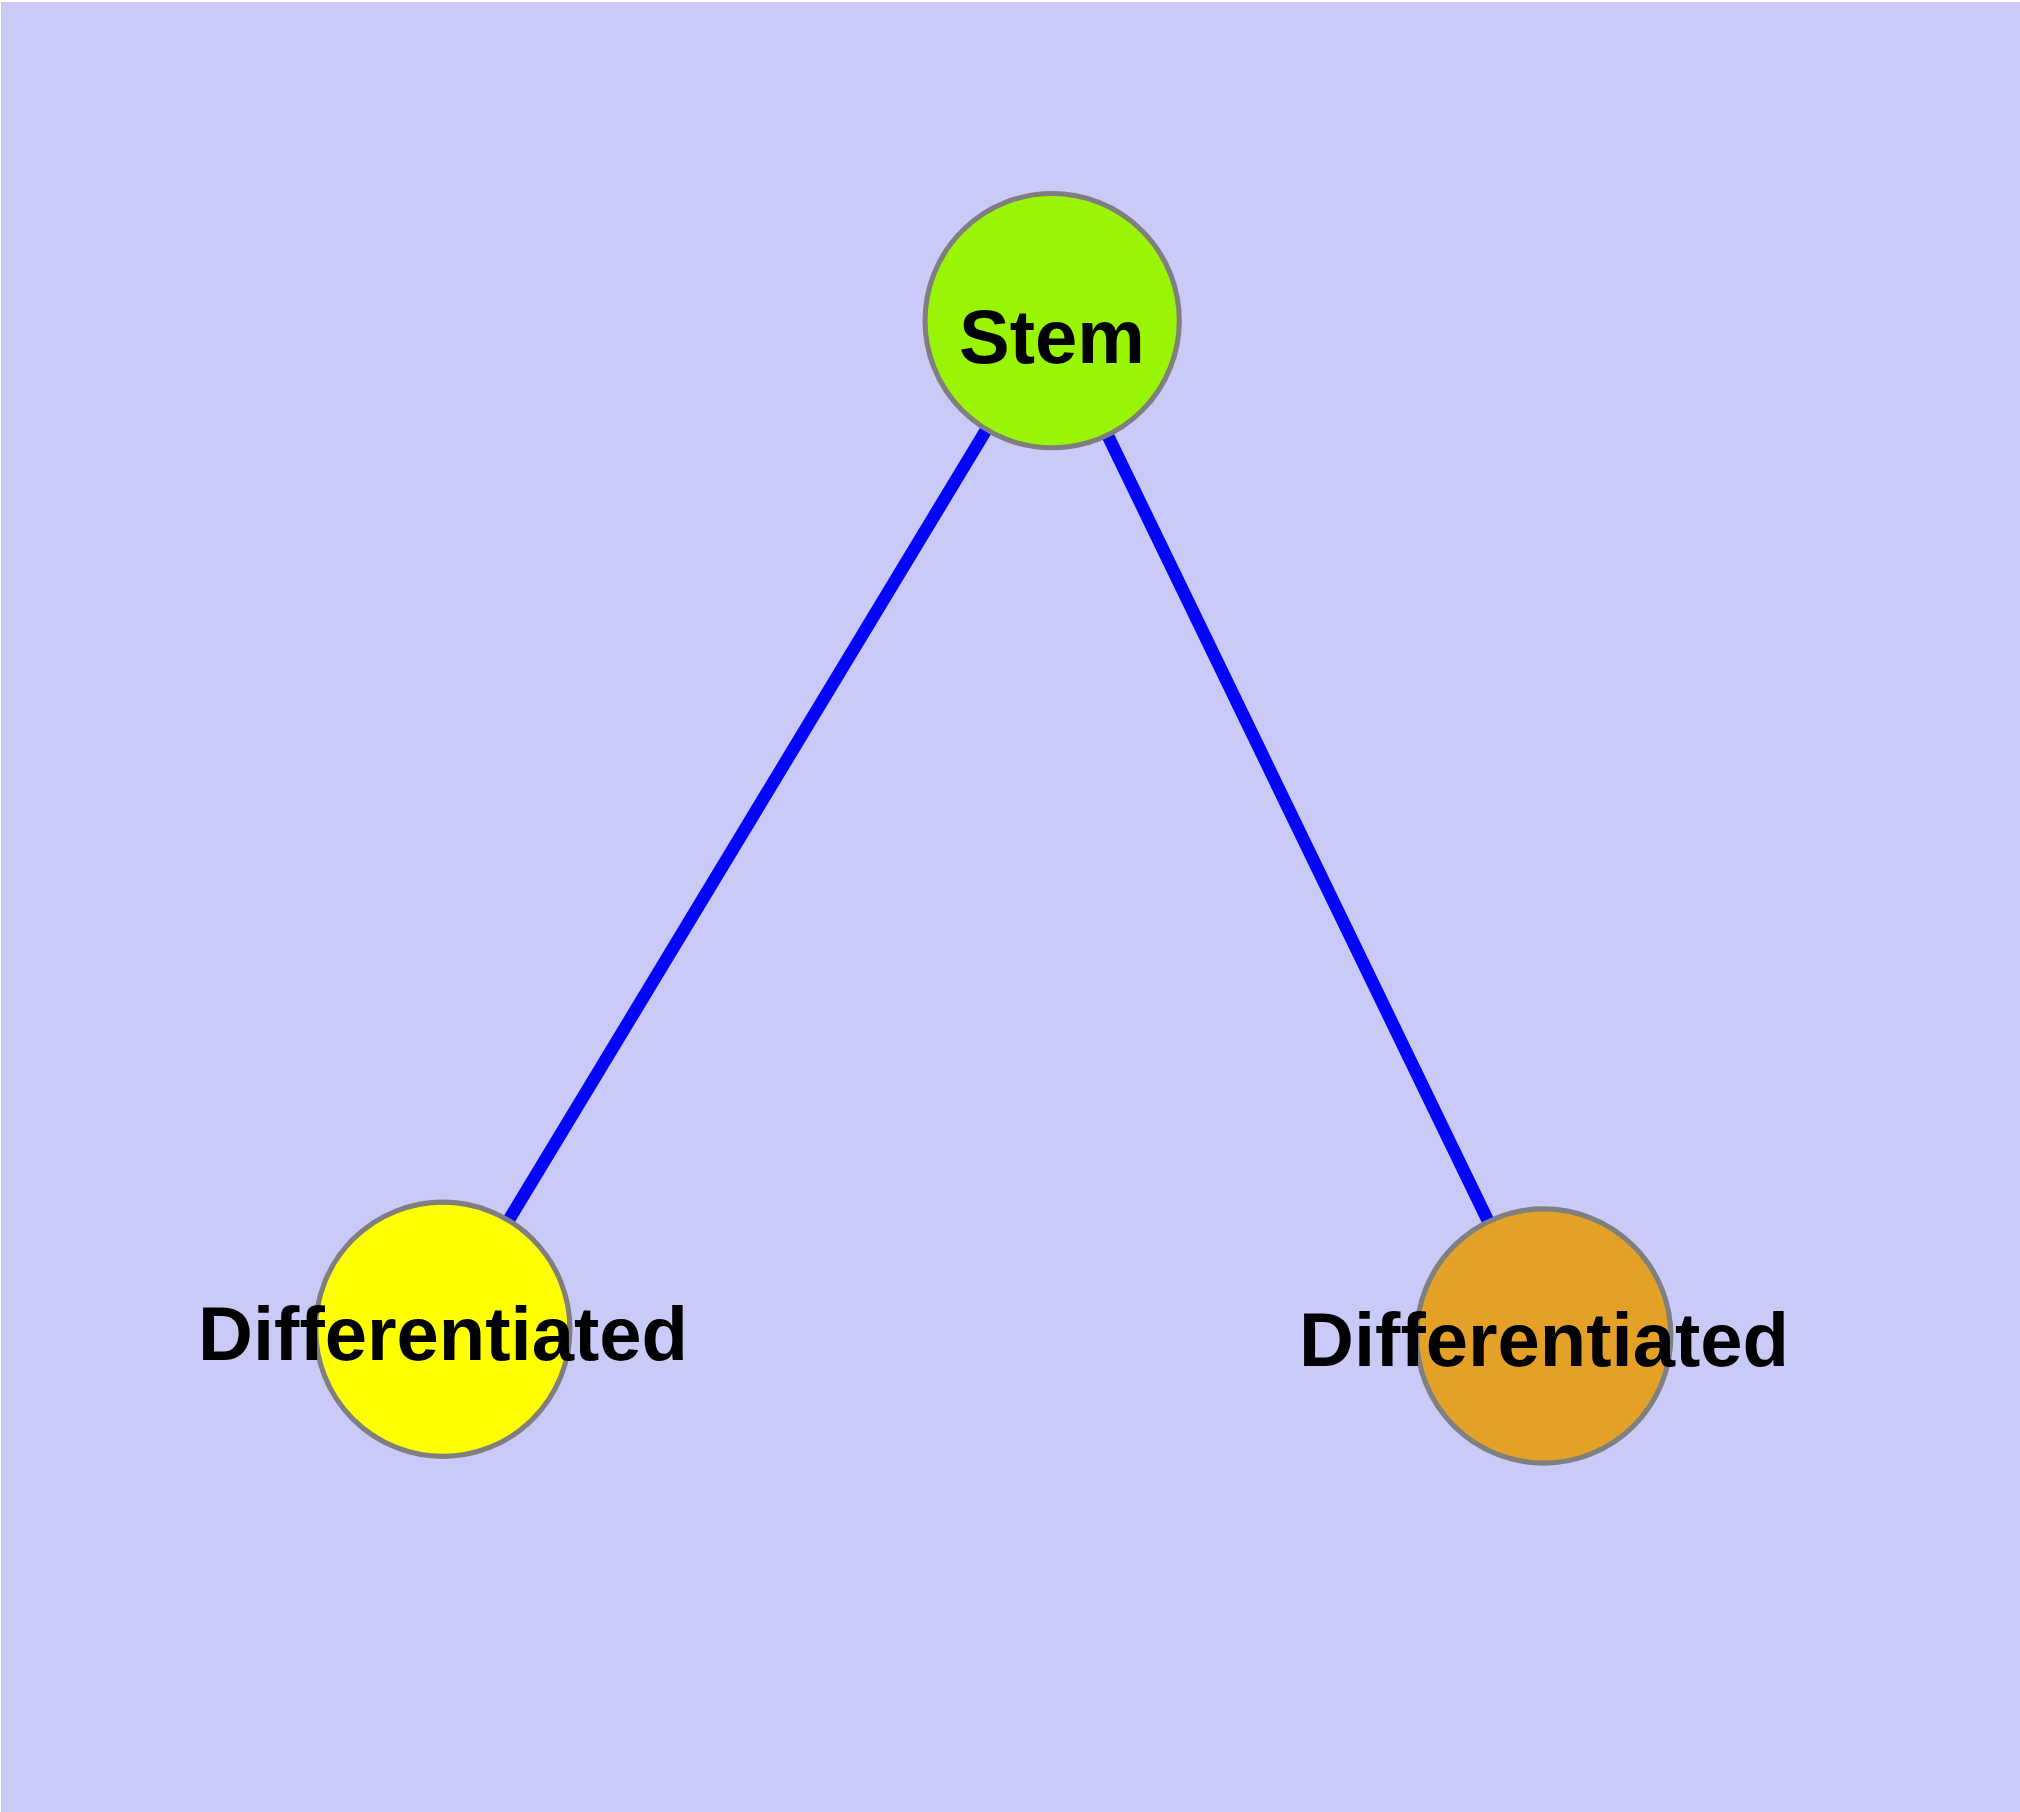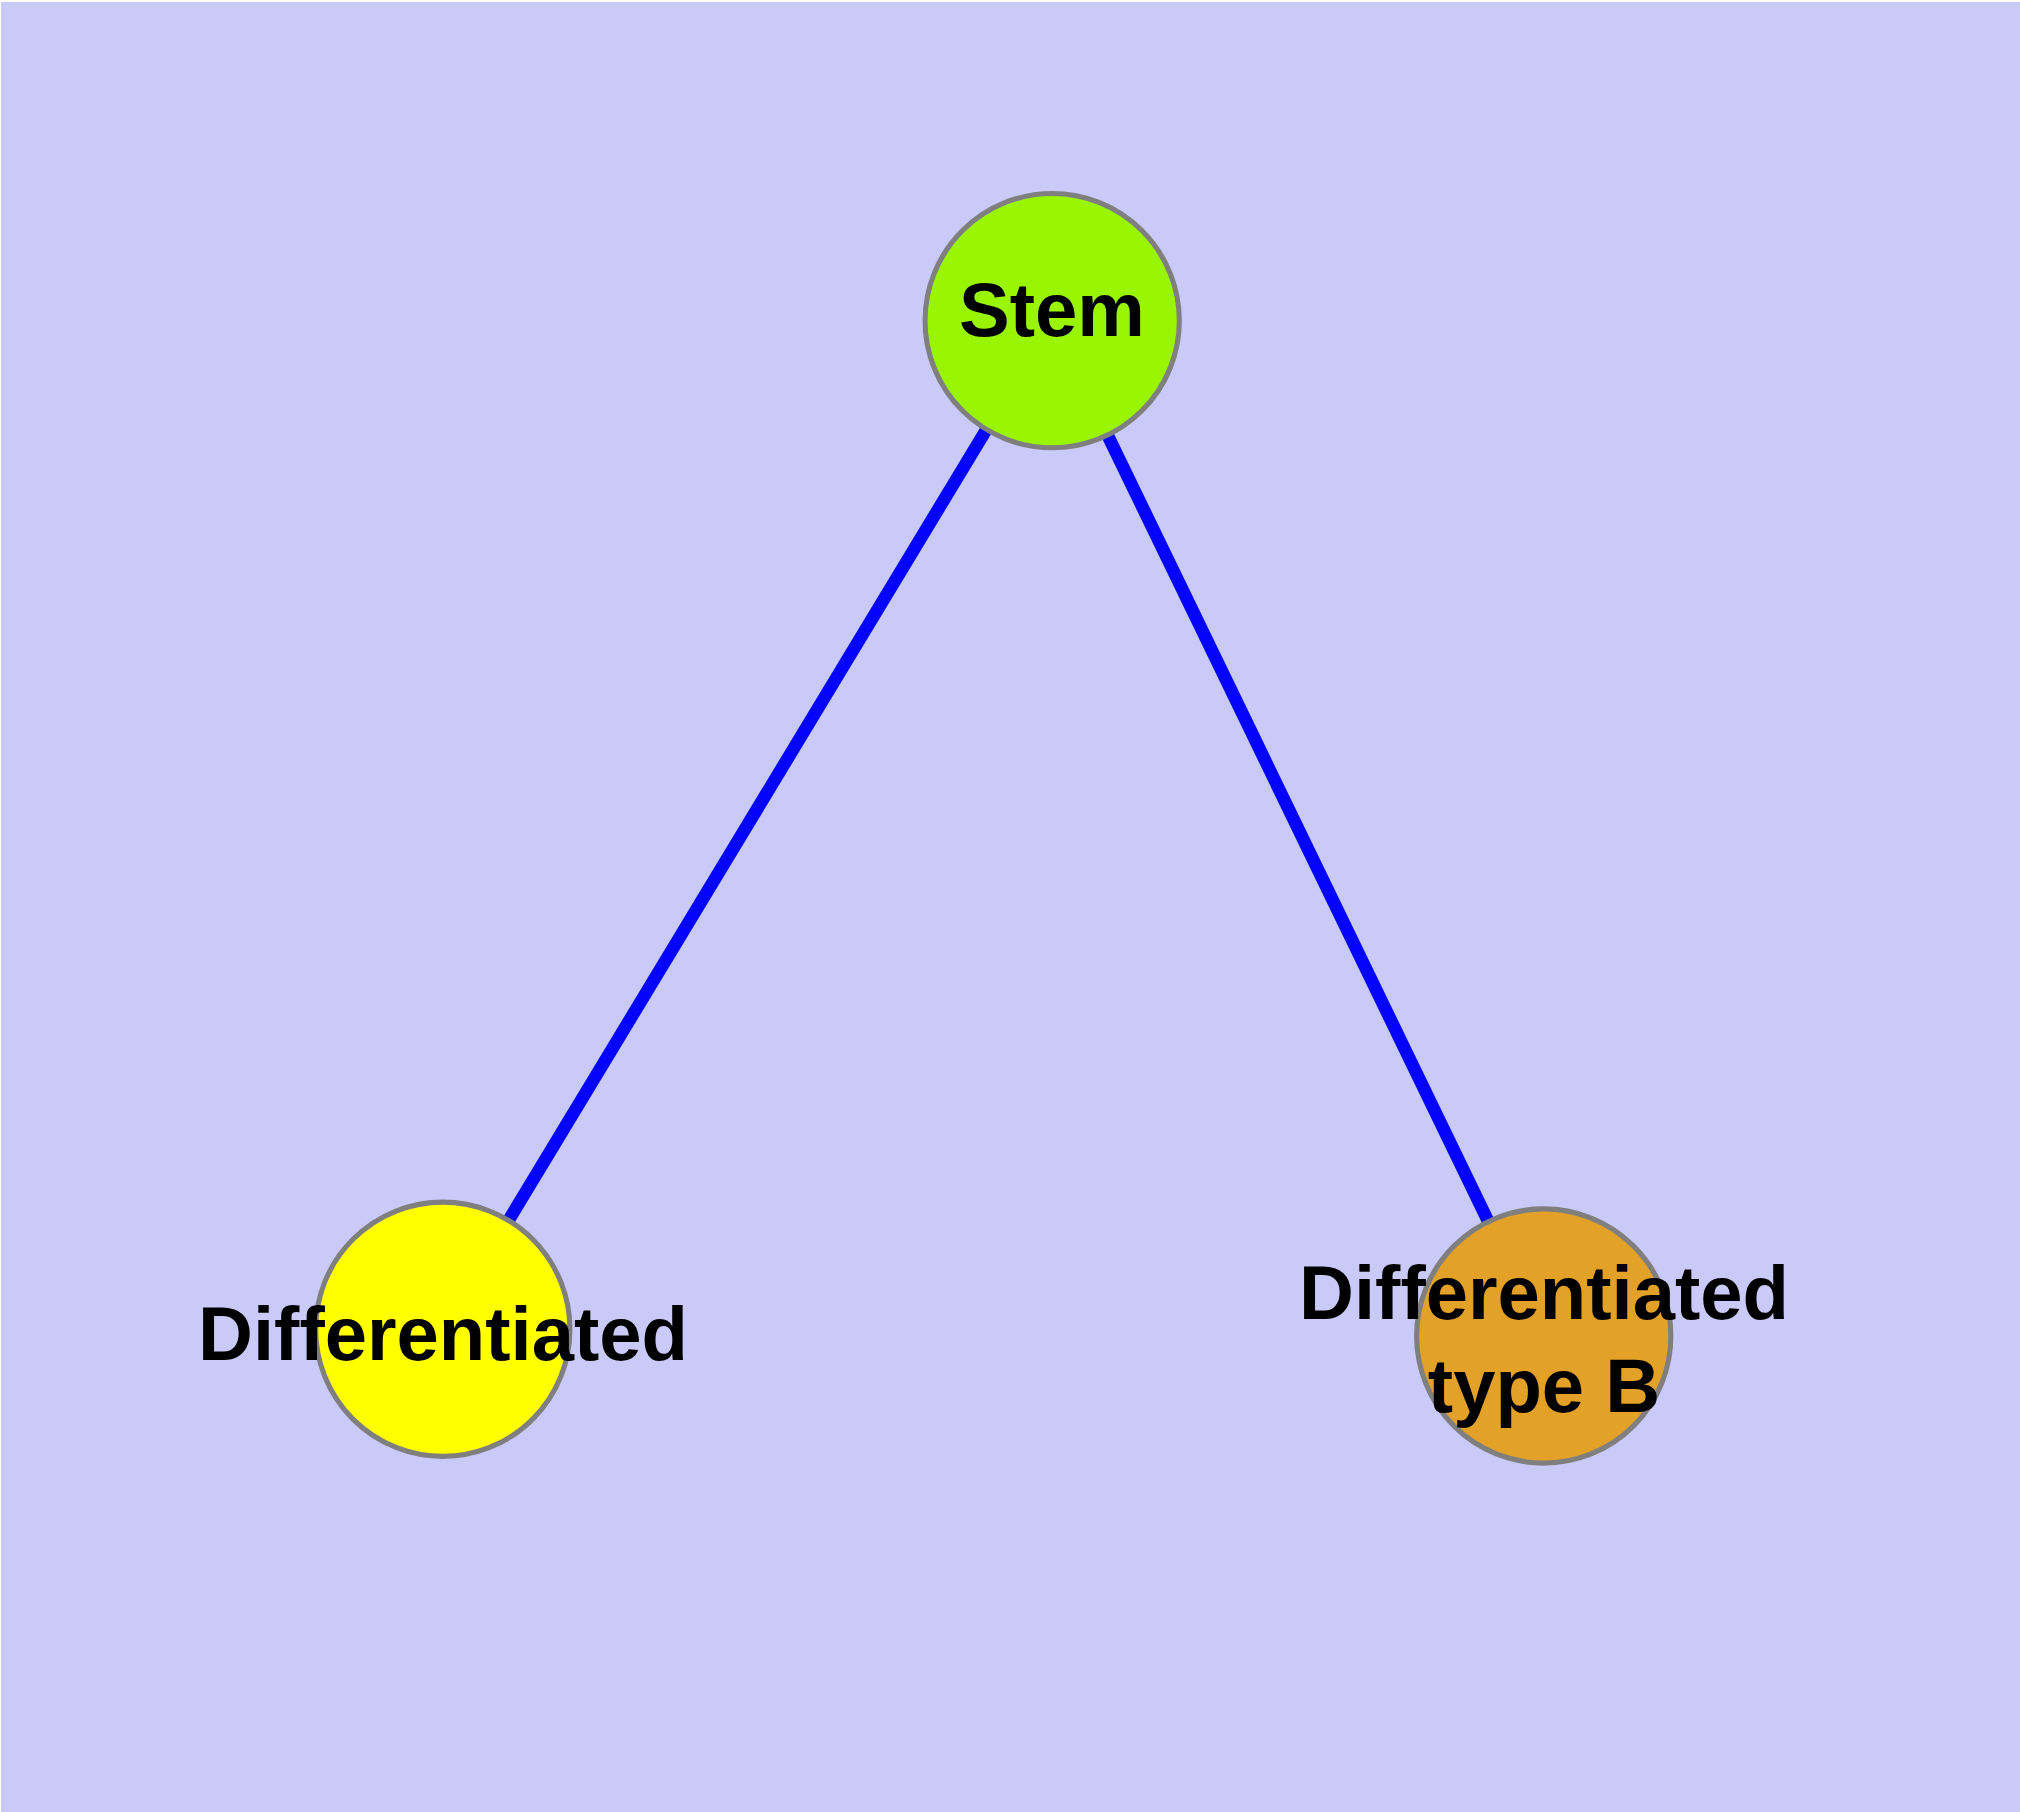--- a/index.html
+++ b/index.html
@@ -60,27 +60,26 @@
 
     <line class="edge" x1="1240" y1="376" x2="1820" y2="1574" stroke="#0404fa"></line>
 
     <circle class="node" cx="1240" cy="376" r="150" fill="#9af505" stroke="#7f7f7f"></circle>
 
     <circle class="node" cx="521" cy="1566" r="150" fill="#ffff00" stroke="#7f7f7f"></circle>
 
     <circle class="node" cx="1820" cy="1574" r="150" fill="#e4a128" stroke="#7f7f7f"></circle>
   </svg>
 
-  <div class="node-label" style="left: 1051px; top: 307px; color: rgb(0, 0, 0);">
+  <div class="node-label" style="left: 1051px; top: 334px; color: rgb(0, 0, 0);">
     <span class="label-line">Stem</span>
   </div>
 
   <div class="node-label" style="left: 442px; top: 1331px; color: rgb(0, 0, 0);">
     <span class="label-line">Differentiated</span>
   </div>
 
   <div class="node-label" style="left: 1543px; top: 1337px; color: rgb(0, 0, 0);">
     <span class="label-line">Differentiated</span>
-    <span class="label-line">type B</span>
   </div>
 
 </div>
 
 
 </body></html>

